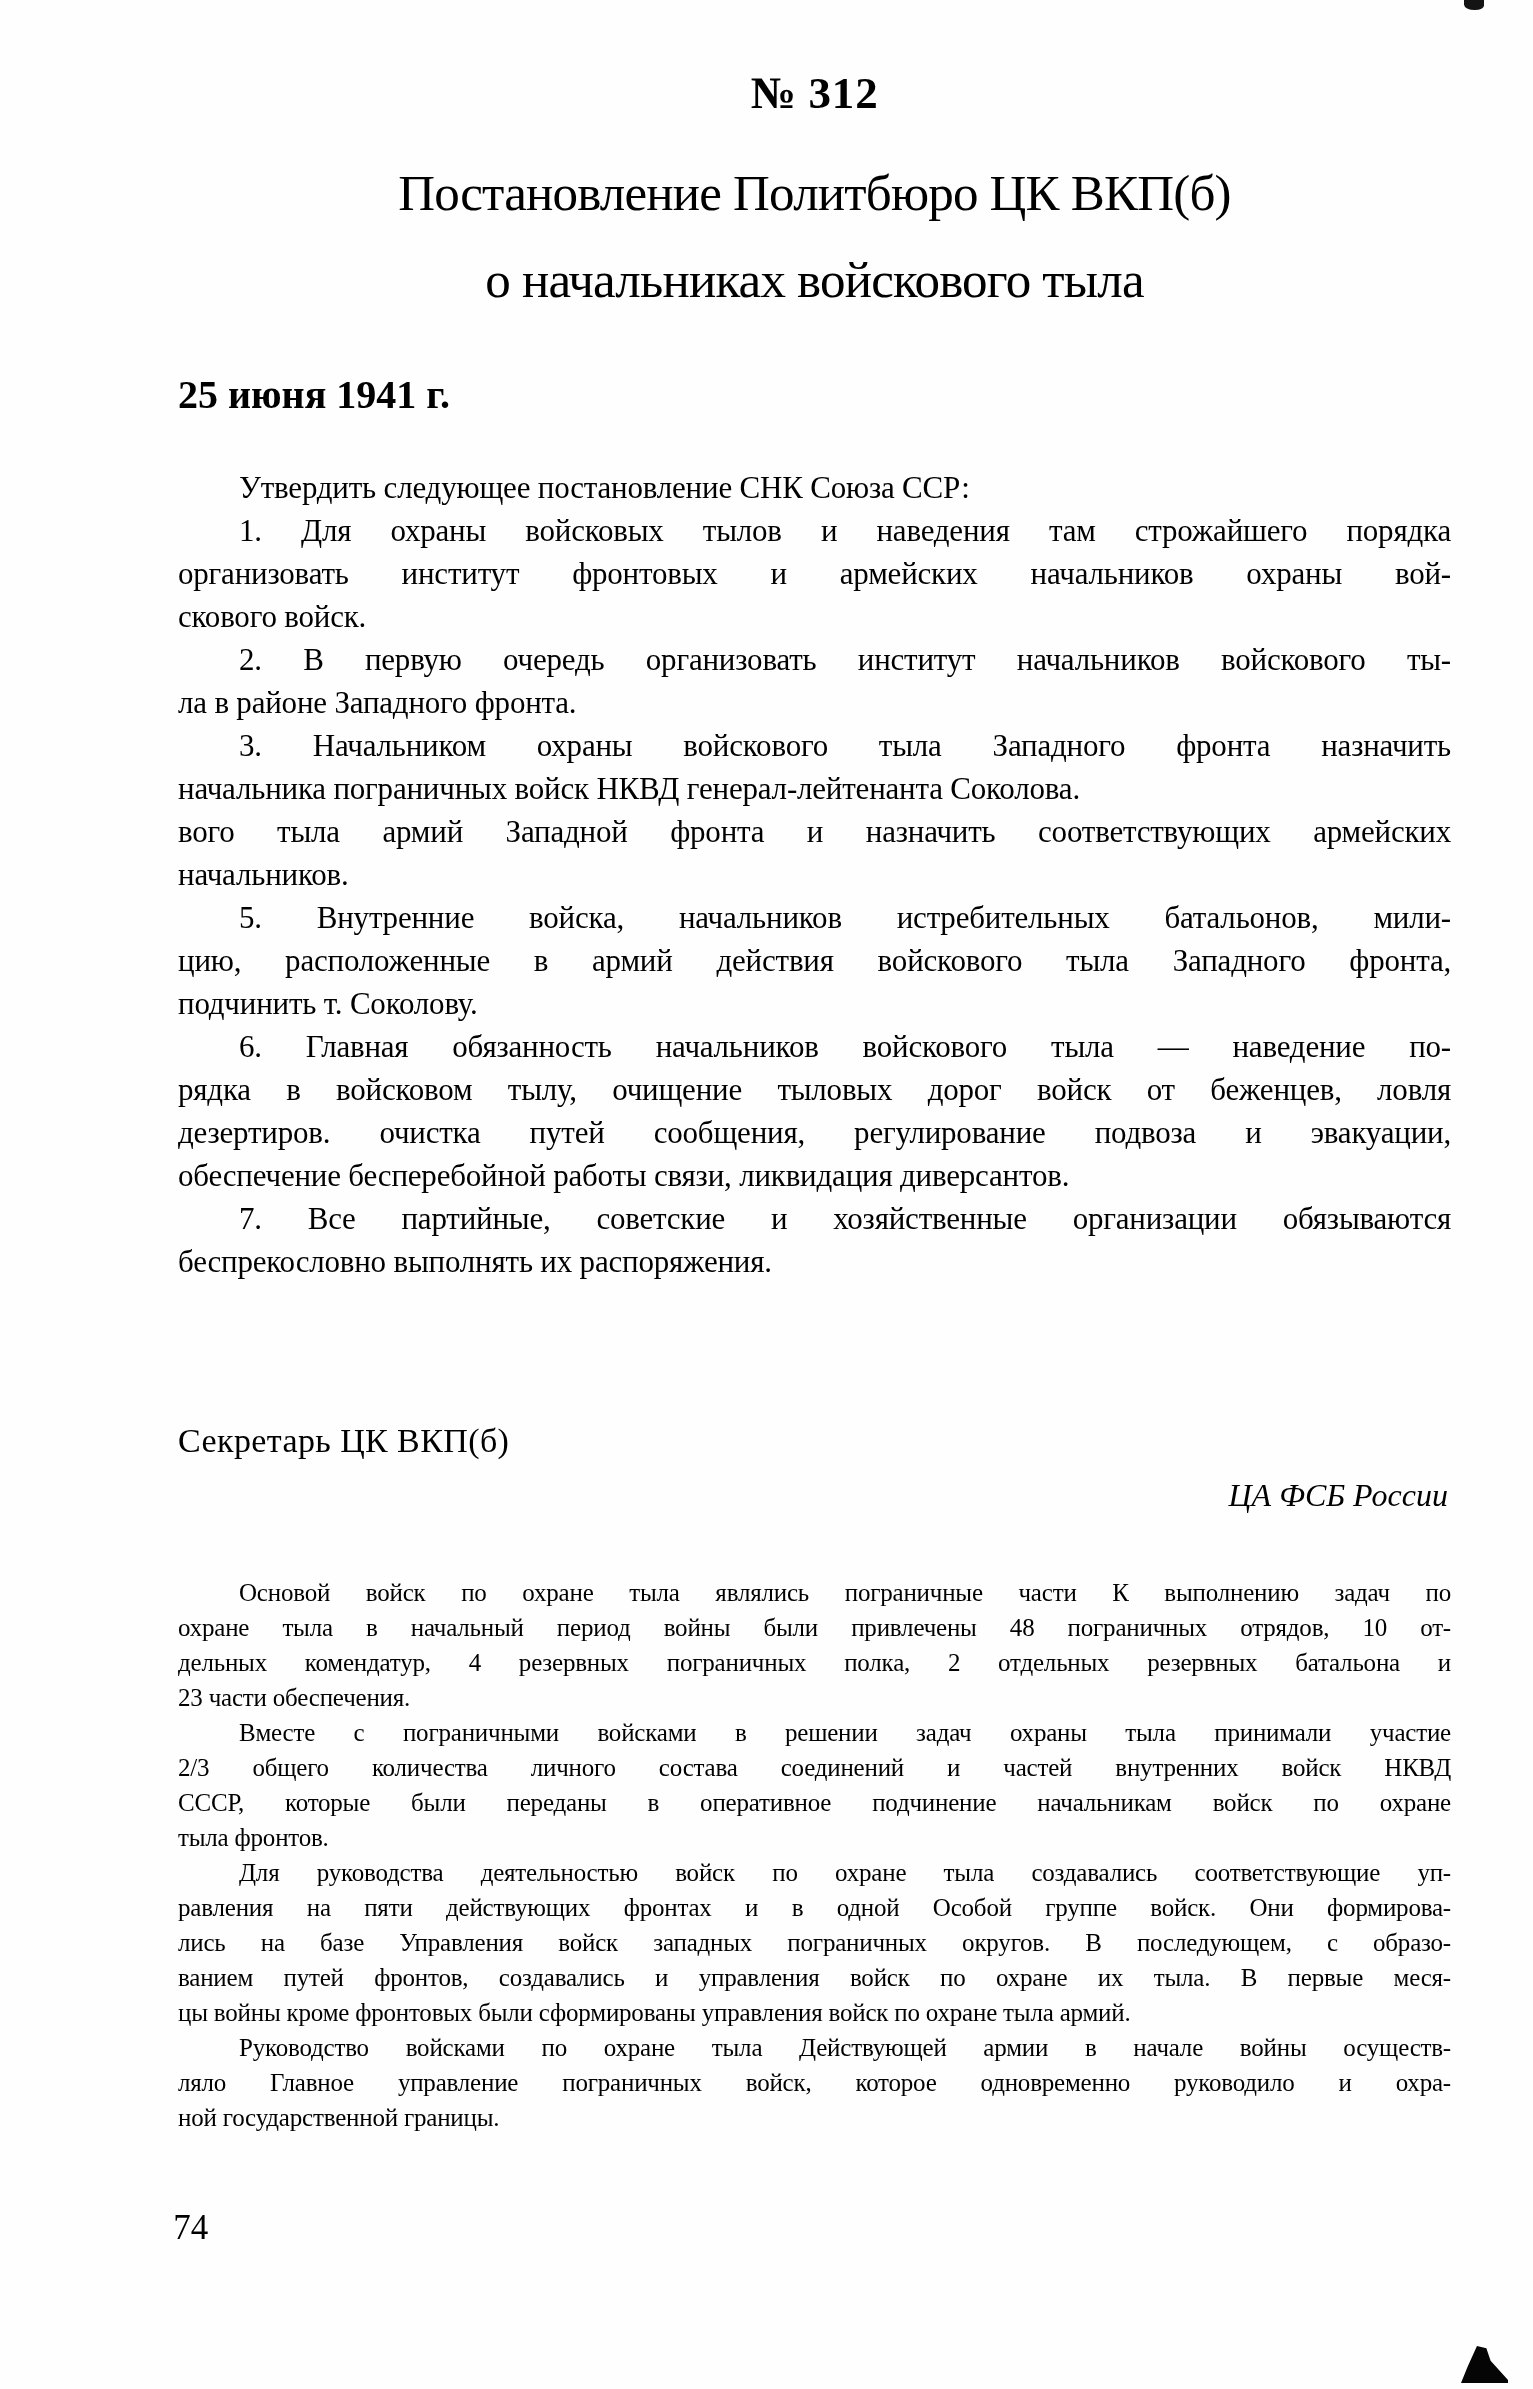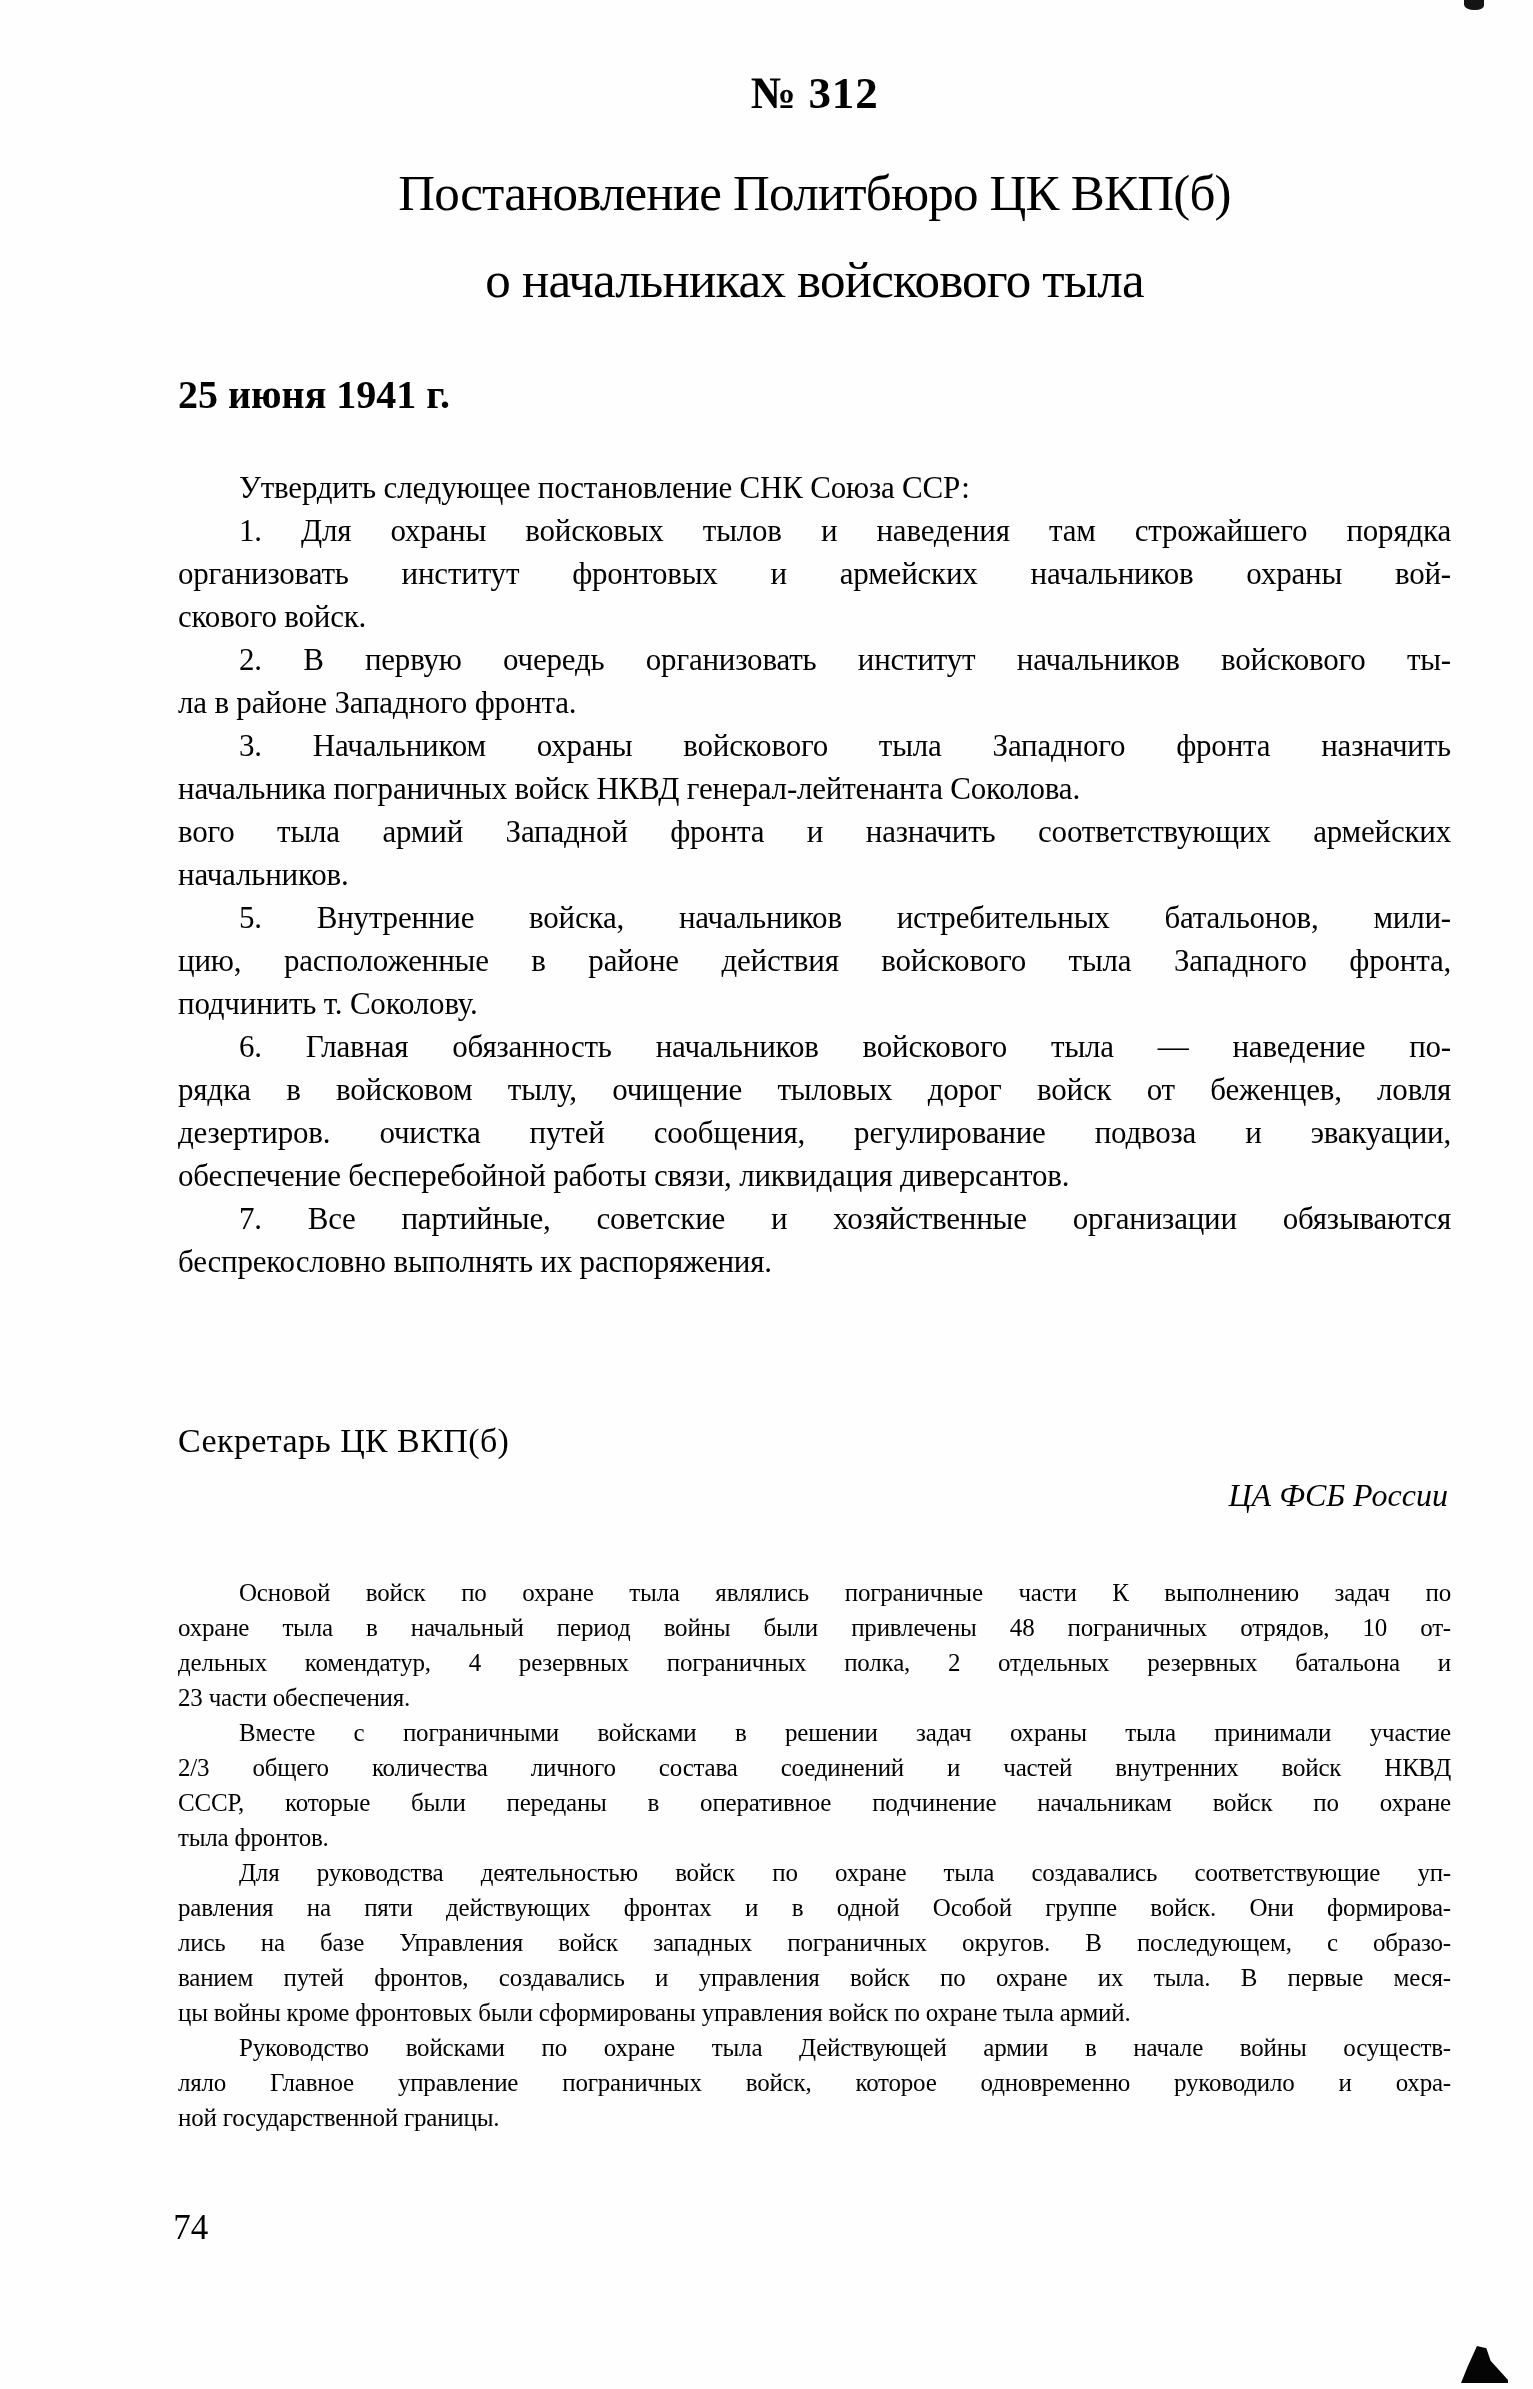--- a/index.html
+++ b/index.html
@@ -114,21 +114,21 @@
         <div class="para">
           <div class="line first fill">3. Начальником охраны войскового тыла Западного фронта назначить</div>
           <div class="line">начальника пограничных войск НКВД генерал-лейтенанта Соколова.</div>
         </div>
         <div class="para">
           <div class="line fill">вого тыла армий Западной фронта и назначить соответствующих армейских</div>
           <div class="line">начальников.</div>
         </div>
         <div class="para">
           <div class="line first fill">5. Внутренние войска, начальников истребительных батальонов, мили-</div>
-          <div class="line fill">цию, расположенные в районе действия войскового тыла Западного фронта,</div>
+          <div class="line fill">цию, расположенные в армий действия войскового тыла Западного фронта,</div>
           <div class="line">подчинить т. Соколову.</div>
         </div>
         <div class="para">
           <div class="line first fill">6. Главная обязанность начальников войскового тыла — наведение по-</div>
           <div class="line fill">рядка в войсковом тылу, очищение тыловых дорог войск от беженцев, ловля</div>
           <div class="line fill">дезертиров. очистка путей сообщения, регулирование подвоза и эвакуации,</div>
           <div class="line">обеспечение бесперебойной работы связи, ликвидация диверсантов.</div>
         </div>
         <div class="para">
           <div class="line first fill">7. Все партийные, советские и хозяйственные организации обязываются</div>

